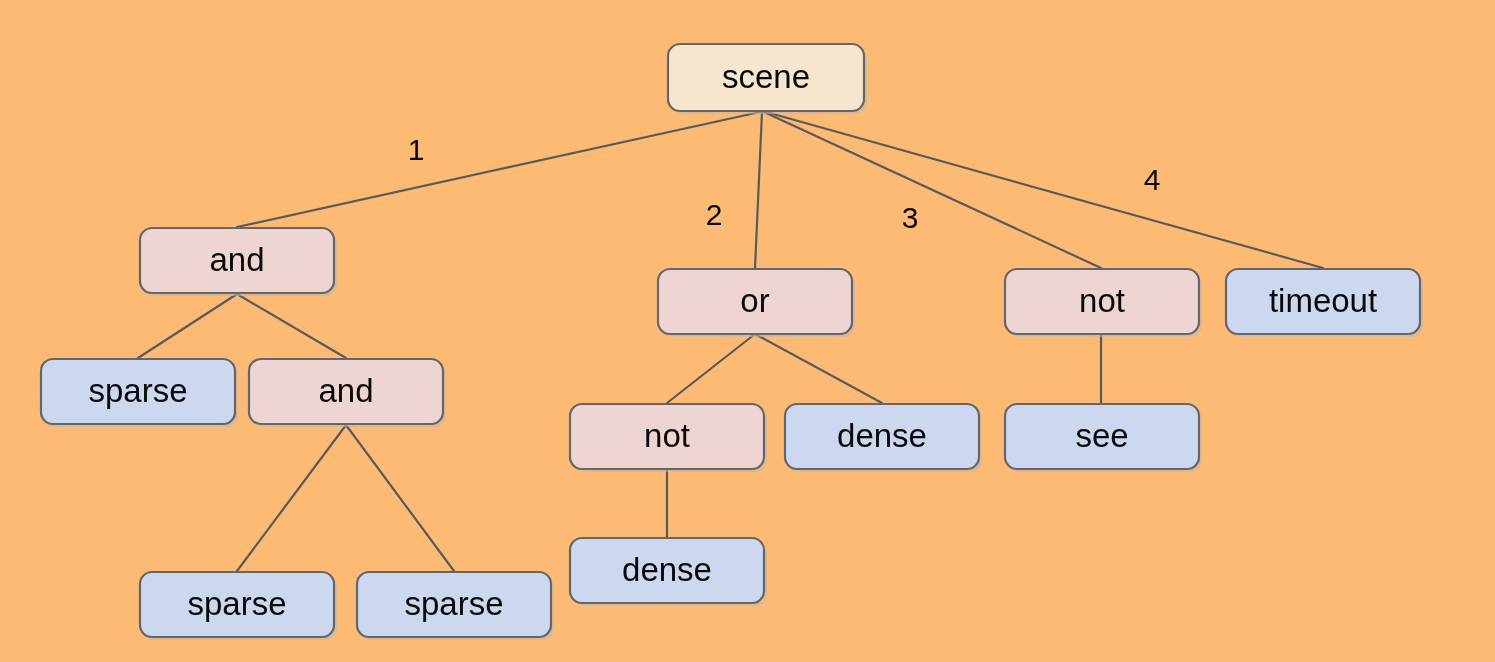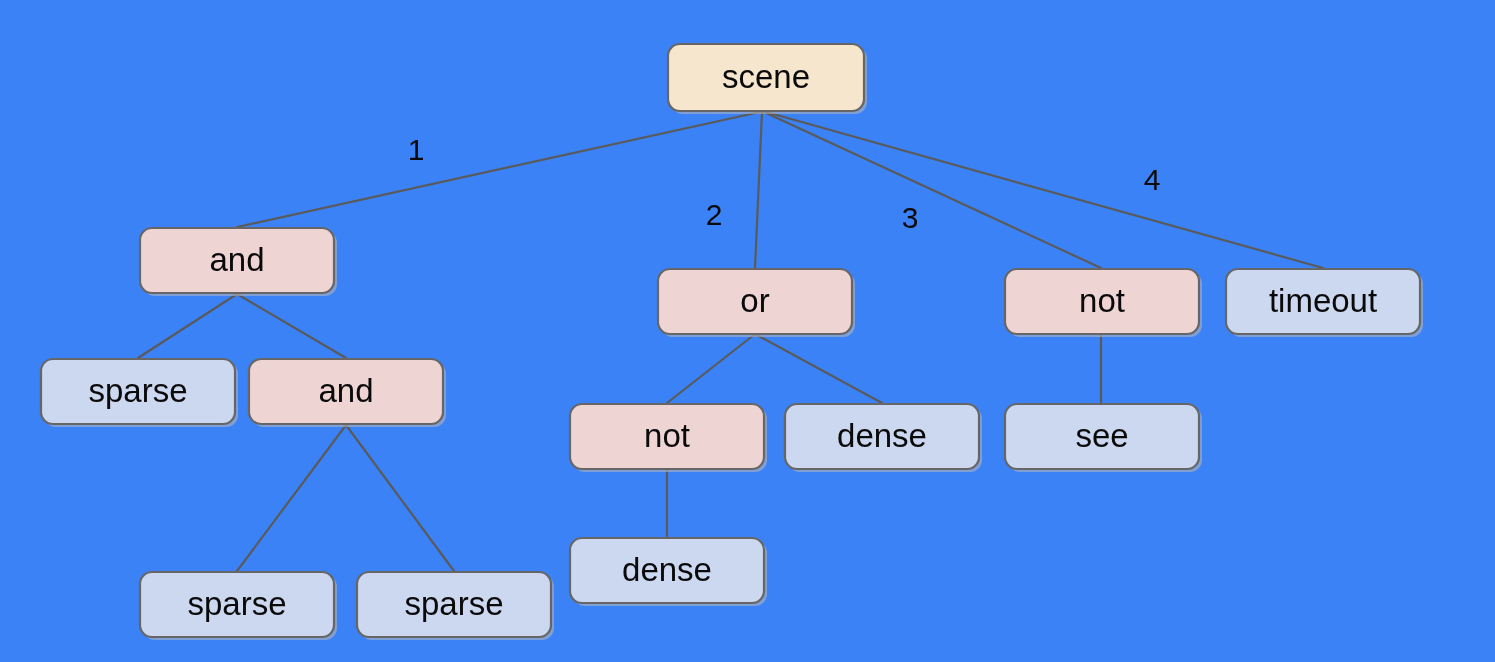--- a/index.html
+++ b/index.html
@@ -49,21 +49,21 @@
     font-family: "Liberation Sans", sans-serif;
     font-size: 30px;
     fill: #0a0a0a;
     text-anchor: middle;
     dominant-baseline: middle;
   }
 </style>
 </head>
 <body>
 
-<div id="canvas" style="background: #3b82f6;">
+<div id="canvas" style="background: #fdba74;">
   <svg id="tree" viewBox="0 0 1495 662" xmlns="http://www.w3.org/2000/svg">
     <g id="edges-layer">
         <line x1="760" y1="112" x2="237" y2="227" class="edge-line" stroke="#5a5a5a"></line>
         <line x1="762" y1="112" x2="755" y2="268" class="edge-line" stroke="#5a5a5a"></line>
         <line x1="764" y1="112" x2="1101" y2="268" class="edge-line" stroke="#5a5a5a"></line>
         <line x1="766" y1="112" x2="1323" y2="268" class="edge-line" stroke="#5a5a5a"></line>
         <line x1="237" y1="294" x2="138" y2="358" class="edge-line" stroke="#5a5a5a"></line>
         <line x1="237" y1="294" x2="346" y2="358" class="edge-line" stroke="#5a5a5a"></line>
         <line x1="346" y1="425" x2="237" y2="571" class="edge-line" stroke="#5a5a5a"></line>
         <line x1="346" y1="425" x2="454" y2="571" class="edge-line" stroke="#5a5a5a"></line>

